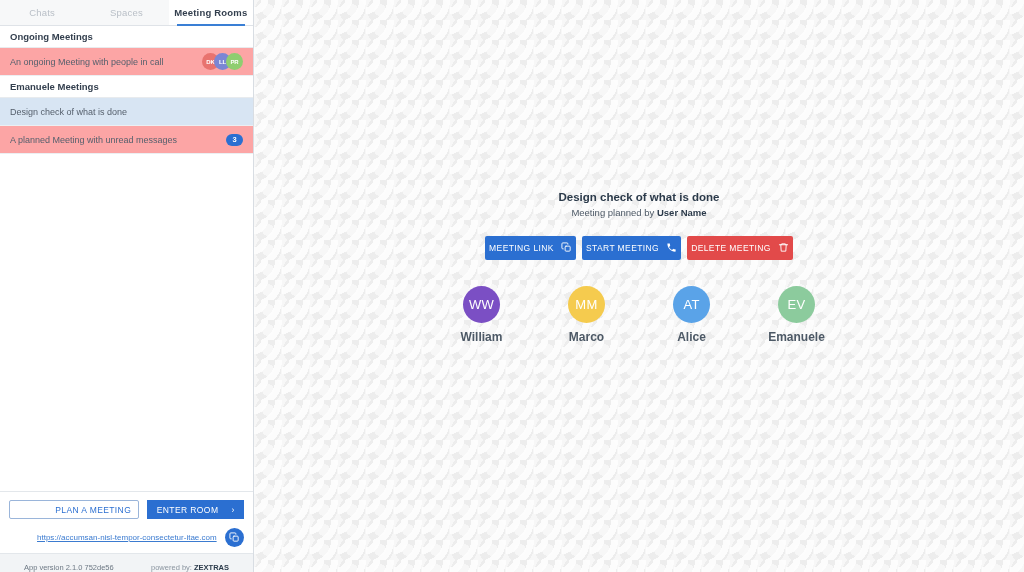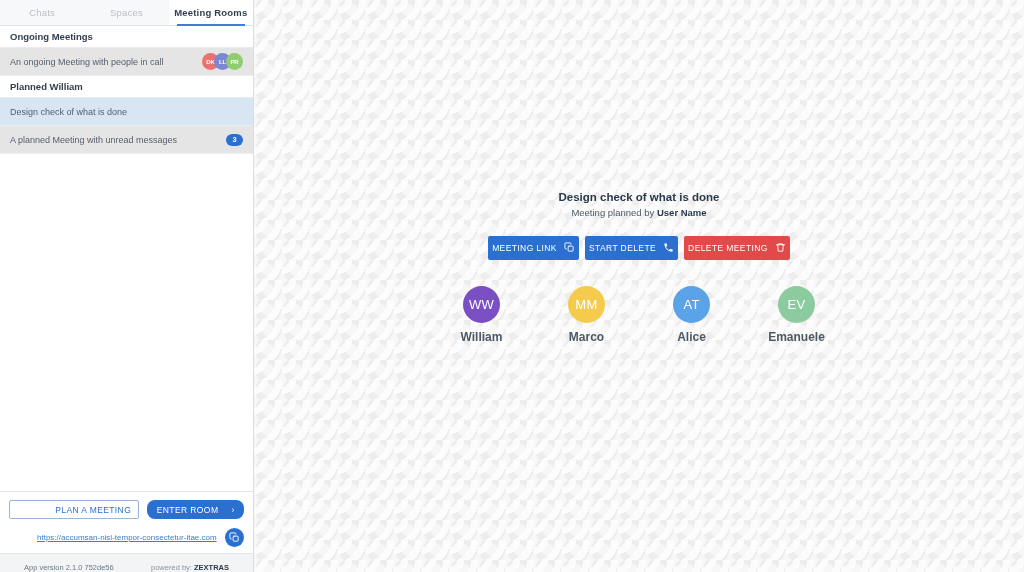--- a/index.html
+++ b/index.html
@@ -76,21 +76,21 @@
     border-bottom: 1px solid #e8ebee;
   }
   .meet-row {
     height: 27px;
     display: flex;
     align-items: center;
     padding: 0 10px;
     font-size: 9px;
     color: #56606d;
     border-bottom: 1px solid #eceff2;
-    background: #e5e5e5;
+    background: #fca5a5;
     cursor: pointer;
     justify-content: space-between;
   }
   .meet-row.selected {
     background: #d8e5f3;
   }
   .meet-row .label {
     white-space: nowrap;
     overflow: hidden;
     text-overflow: ellipsis;
@@ -153,21 +153,21 @@
     align-items: center;
     justify-content: center;
     cursor: pointer;
     font-family: "Liberation Sans", sans-serif;
     padding-left: 44px;
   }
   .btn-enter {
     flex: 1.08;
     height: 19px;
     border: none;
-    border-radius: 8px;
+    border-radius: 0;
     background: #2b6fd1;
     color: #ffffff;
     font-size: 8.5px;
     letter-spacing: .4px;
     display: flex;
     align-items: center;
     justify-content: center;
     gap: 13px;
     cursor: pointer;
     font-family: "Liberation Sans", sans-serif;
@@ -328,21 +328,21 @@
     <div class="meet-row">
       <span class="label">An ongoing Meeting with people in call</span>
       <span class="avatar-stack">
         <span class="mini" style="background:#e8736f">DK</span>
         <span class="mini" style="background:#7b86d4">LL</span>
         <span class="mini" style="background:#8fce70">PR</span>
       </span>
     </div>
 
     <div class="section-head">
-      <span>Planned William</span>
+      <span>Emanuele Meetings</span>
     </div>
     <div class="meet-row selected">
       <span class="label">Design check of what is done</span>
     </div>
     <div class="meet-row">
       <span class="label">A planned Meeting with unread messages</span>
       <span class="badge">3</span>
     </div>
 
     <div class="sidebar-spacer"></div>
@@ -388,21 +388,21 @@
         <button class="abtn blue">
           <span>MEETING LINK</span>
           <svg width="11" height="11" viewBox="0 0 24 24" fill="none" stroke="#ffffff" stroke-width="2" stroke-linecap="round" stroke-linejoin="round">
             <rect x="9" y="9" width="11" height="11" rx="2"></rect>
             <path d="M5 15H4a2 2 0 0 1-2-2V4a2 2 0 0 1 2-2h9a2 2 0 0 1 2 2v1"></path>
           </svg>
         </button>
 
 
         <button class="abtn blue">
-          <span>START DELETE</span>
+          <span>START MEETING</span>
           <svg width="11" height="11" viewBox="0 0 24 24" fill="#ffffff">
             <path d="M6.6 10.8c1.4 2.8 3.8 5.1 6.6 6.6l2.2-2.2c.3-.3.7-.4 1-.2 1.2.4 2.4.6 3.6.6.6 0 1 .4 1 1V20c0 .6-.4 1-1 1C10.6 21 3 13.4 3 4c0-.6.4-1 1-1h3.5c.6 0 1 .4 1 1 0 1.3.2 2.5.6 3.6.1.3 0 .7-.2 1l-2.3 2.2z"></path>
           </svg>
         </button>
 
         <button class="abtn red">
           <span>DELETE MEETING</span>
           <svg width="11" height="11" viewBox="0 0 24 24" fill="none" stroke="#ffffff" stroke-width="2" stroke-linecap="round" stroke-linejoin="round">
             <path d="M3 6h18M8 6V4h8v2M6 6l1 14h10l1-14"></path>
           </svg>

